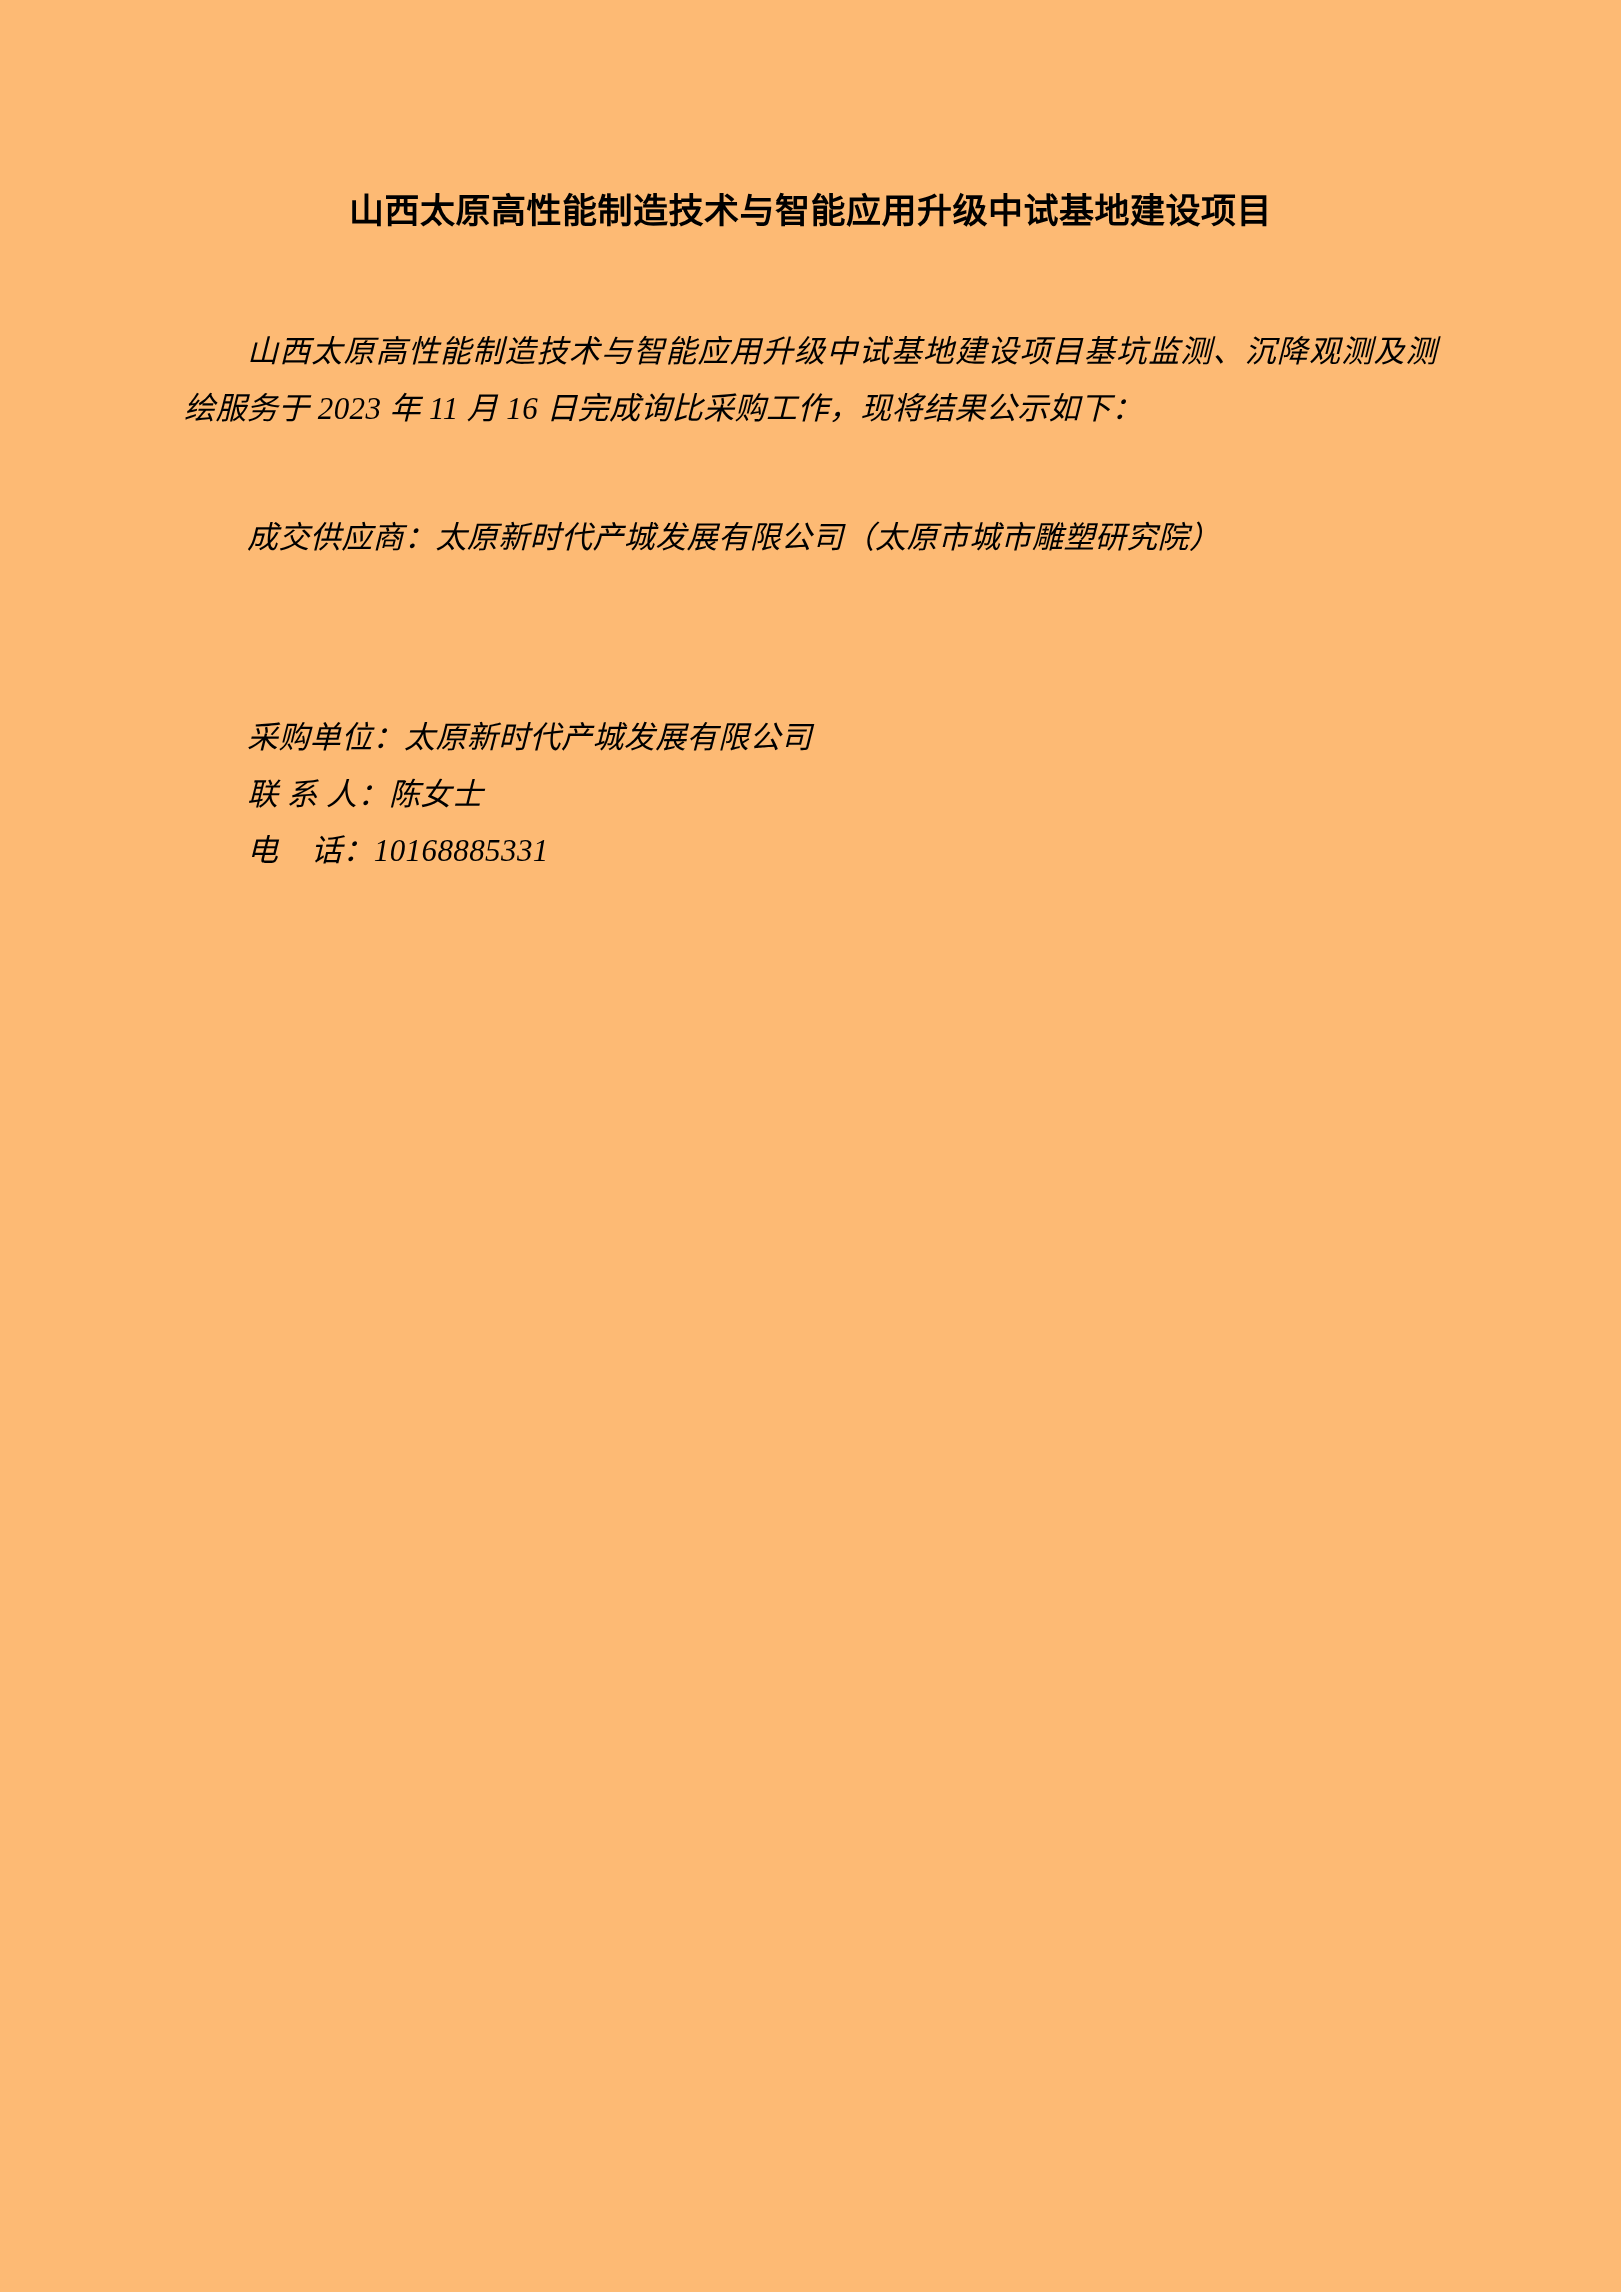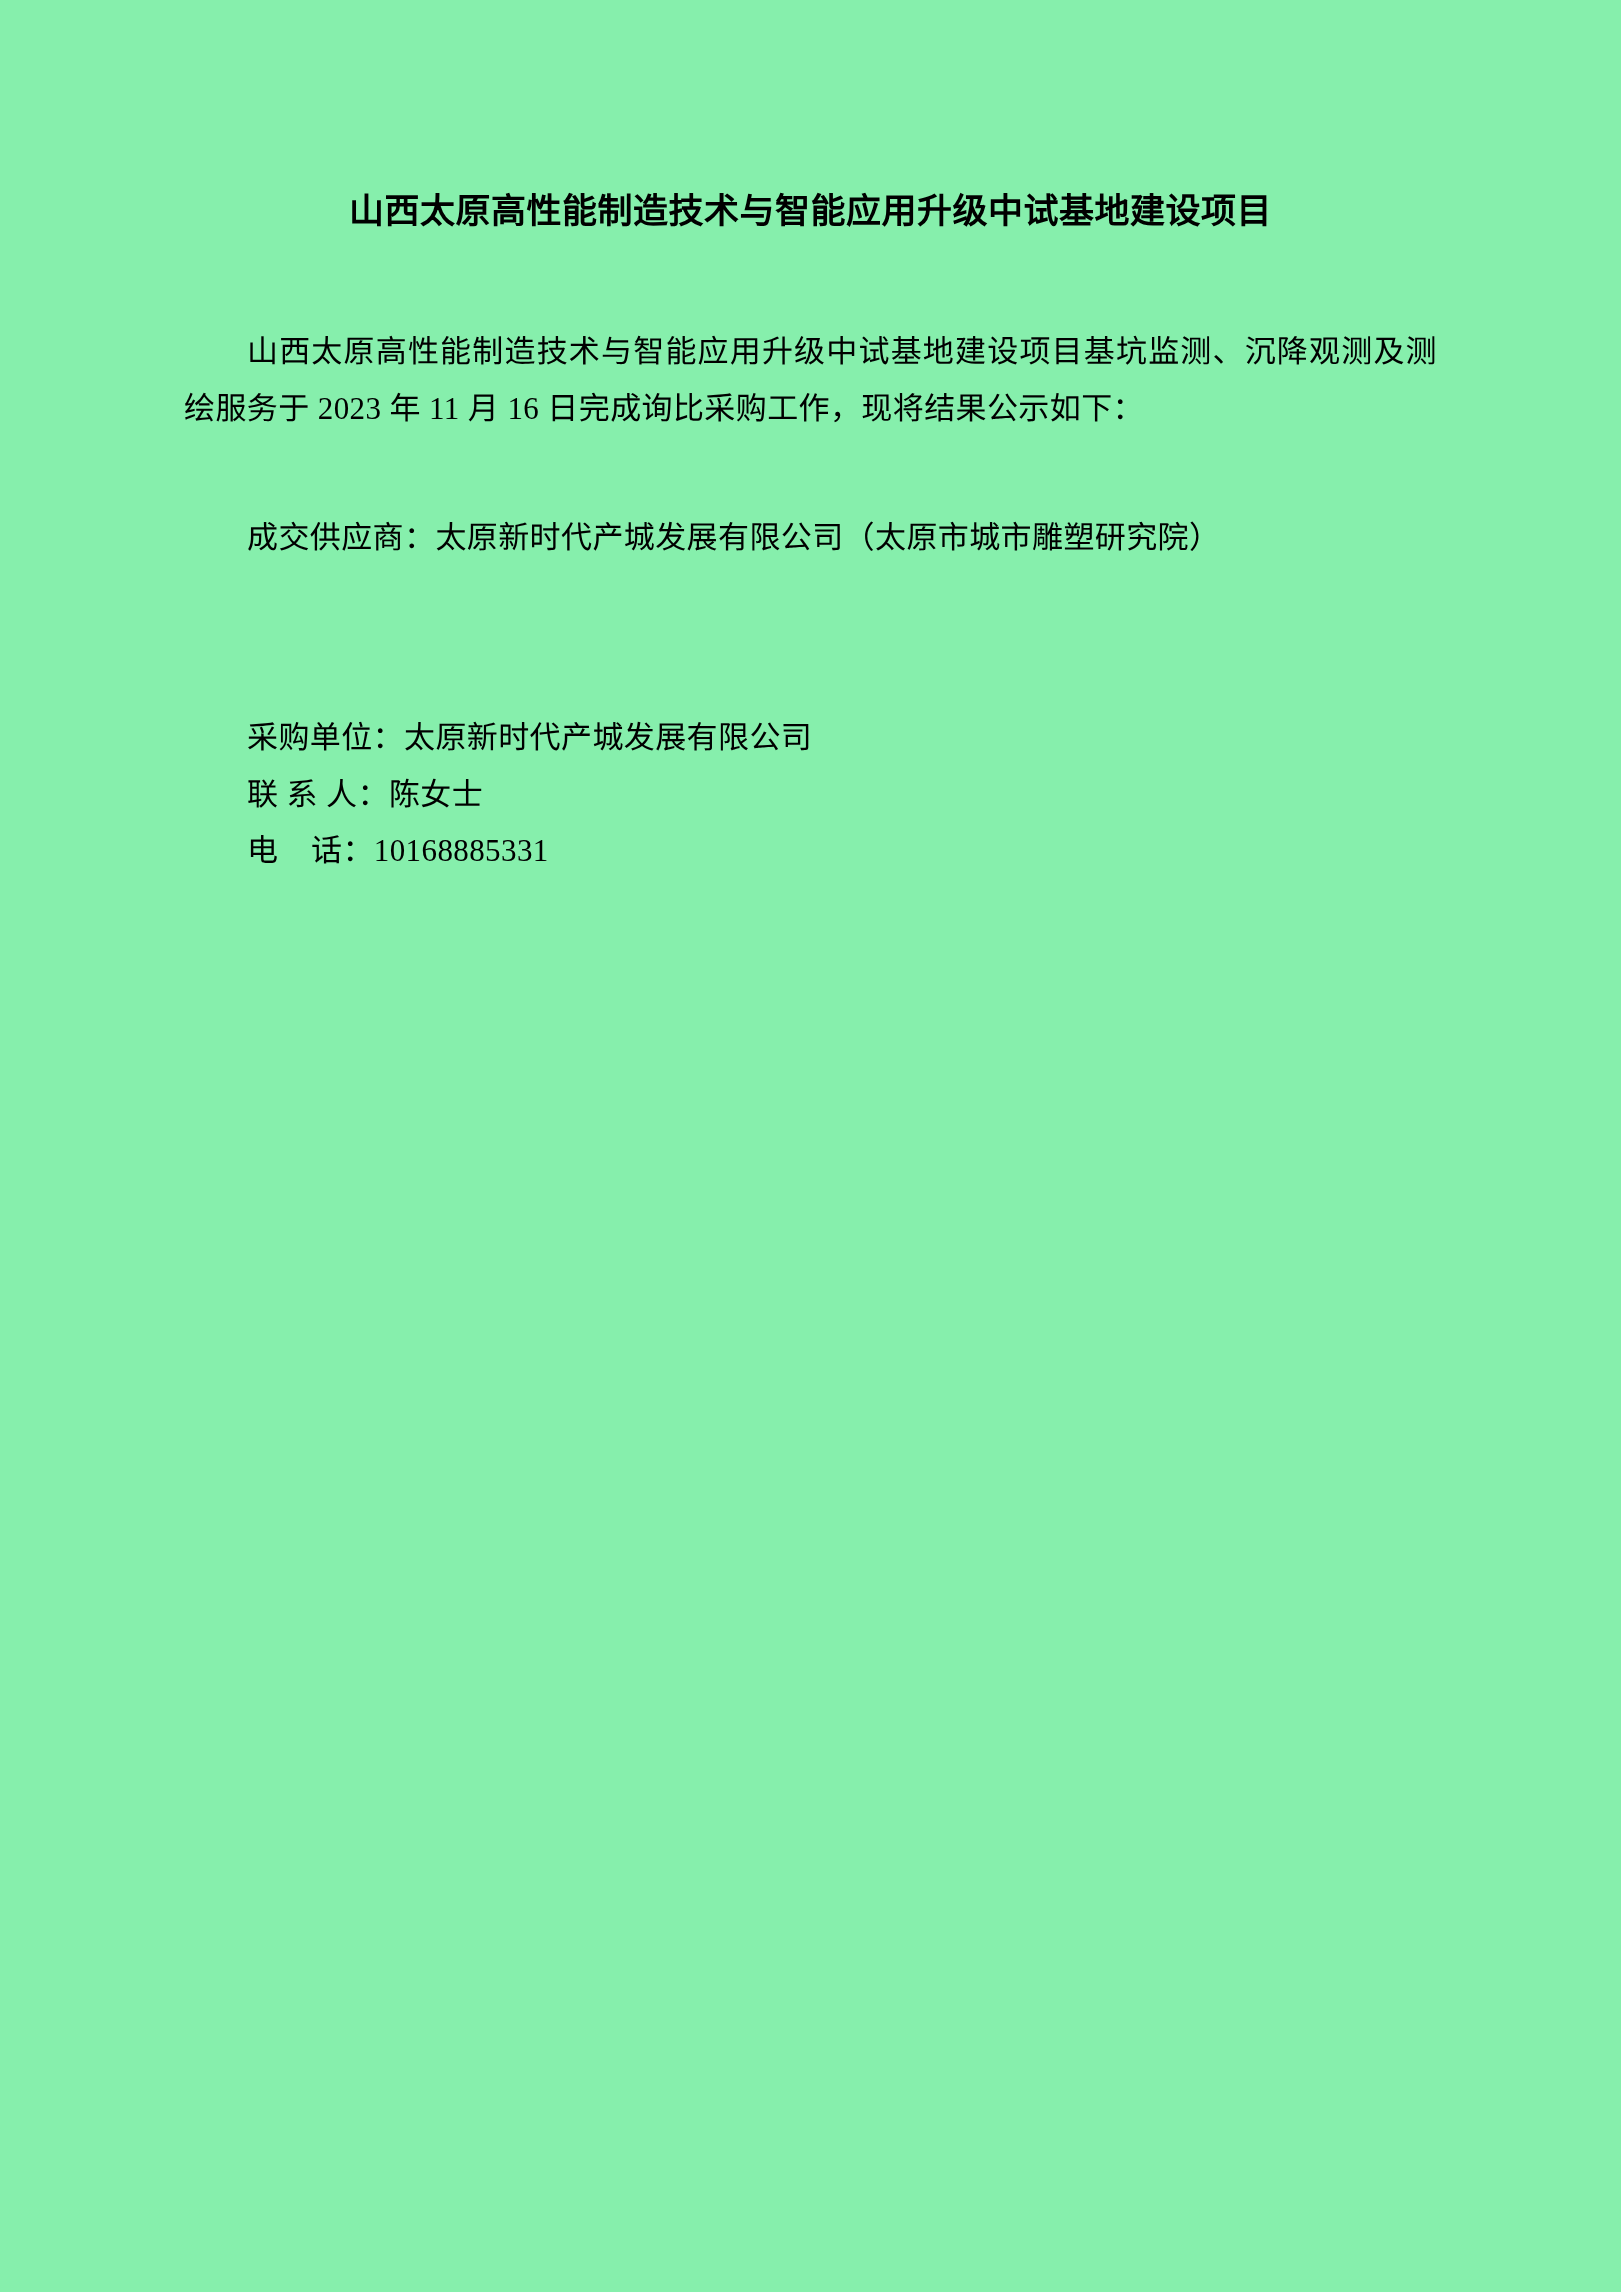--- a/index.html
+++ b/index.html
@@ -4,21 +4,21 @@
 <style>
   html, body {
     margin: 0;
     padding: 0;
     background: #ffffff;
   }
   .page {
     position: relative;
     width: 1621px;
     height: 2293px;
-    background: #86efac;
+    background: #fdba74;
     margin: 0 auto;
     box-sizing: border-box;
     font-family: "Liberation Serif", "DejaVu Serif", serif;
     color: #000000;
     overflow: hidden;
   }
   .content {
     position: absolute;
     left: 184px;
     top: 182px;
@@ -39,20 +39,21 @@
   }
   .spacer-after-title {
     height: 82px;
   }
   .body-block {
     font-size: 31px;
     line-height: 1.82;
     text-align: justify;
     text-justify: inter-ideograph;
     letter-spacing: 0.4px;
+    font-style: italic;
   }
   .para {
     margin: 0;
     text-indent: 63px;
   }
   .gap-large {
     height: 73px;
   }
   .gap-medium {
     height: 71px;

